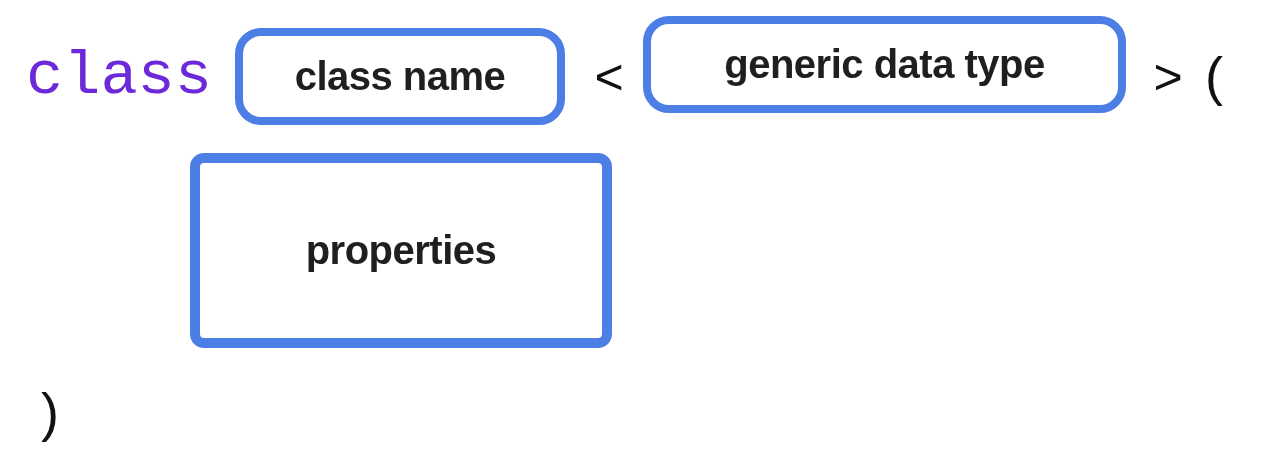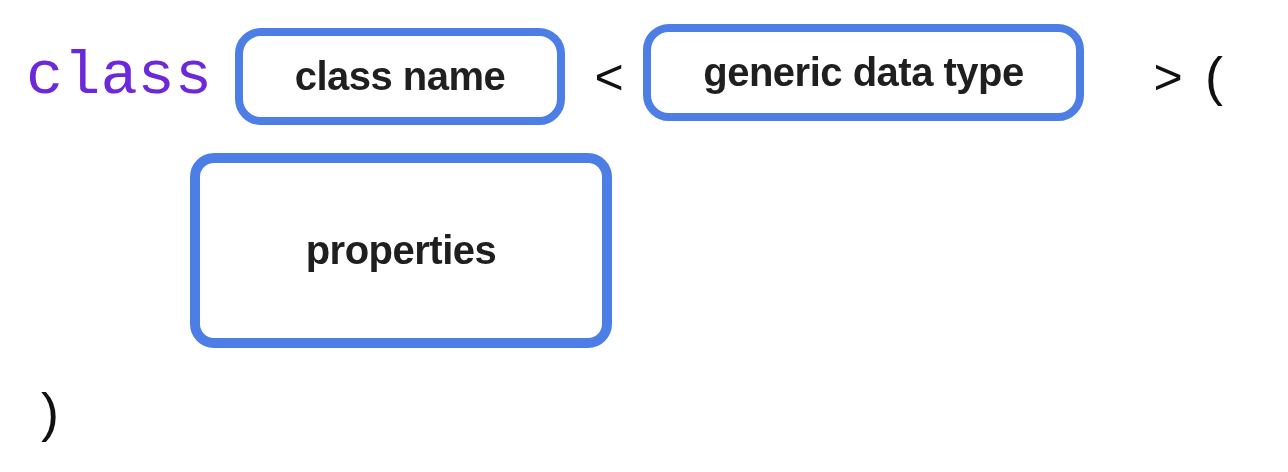--- a/index.html
+++ b/index.html
@@ -39,24 +39,24 @@
   }
   .slot-label {
     font-size: 40px;
     font-weight: 700;
     letter-spacing: -0.5px;
     color: var(--ink);
     white-space: nowrap;
     text-align: center;
   }
   .box-class-name { left: 235px; top: 28px; width: 330px; height: 97px; }
-  .box-generic    { left: 643px; top: 24px; width: 441px; height: 97px; }
+  .box-generic    { left: 643px; top: 16px; width: 483px; height: 97px; }
   .box-properties {
     left: 190px; top: 153px; width: 422px; height: 195px;
-    border-width: 10px; border-radius: 24px;
+    border-width: 10px; border-radius: 14px;
   }
 
   
   .sym {
     font-size: 50px;
     font-weight: 400;
     color: #111111;
   }
   .sym-lt     { left: 576px;  top: 28px; width: 66px; height: 97px; }
   .sym-gt     { left: 1142px; top: 28px; width: 52px; height: 97px; }

